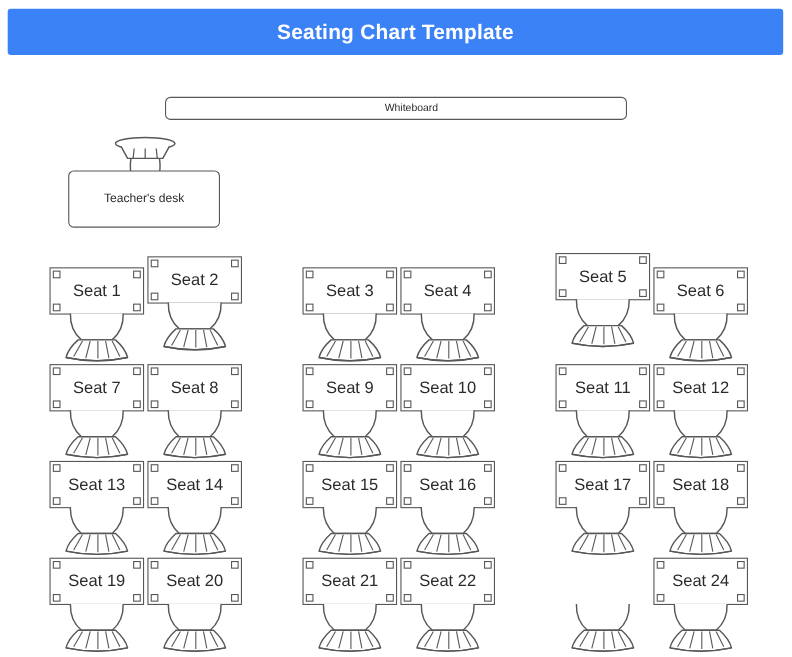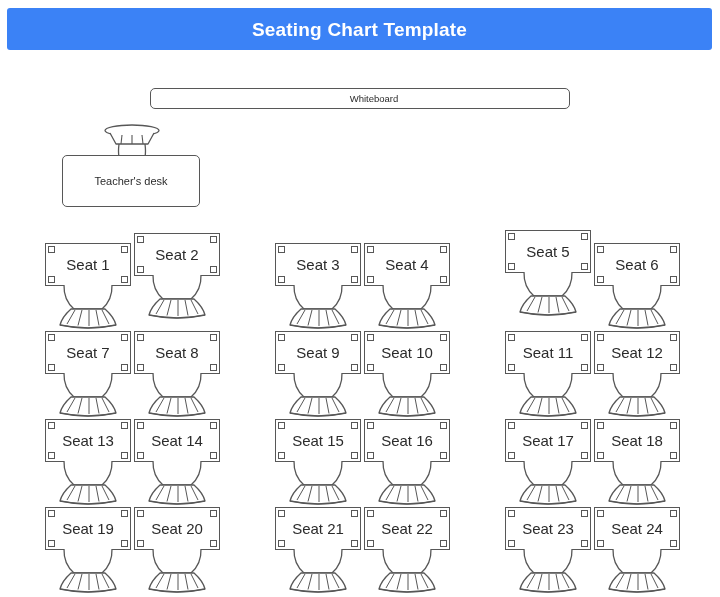--- a/index.html
+++ b/index.html
@@ -551,27 +551,20 @@
         <path d="M2 41 Q30 47 58 41" fill="none" stroke="#575757" stroke-width="1.2"></path>
         <line x1="17" y1="26" x2="9" y2="40" stroke="#575757" stroke-width="1"></line>
         <line x1="24" y1="26" x2="20" y2="41.5" stroke="#575757" stroke-width="1"></line>
         <line x1="31" y1="26" x2="31" y2="42" stroke="#575757" stroke-width="1"></line>
         <line x1="38" y1="26" x2="41" y2="41.5" stroke="#575757" stroke-width="1"></line>
         <line x1="44" y1="26" x2="51" y2="40" stroke="#575757" stroke-width="1"></line>
       </svg>
     </div>
   </div>
       <div class="seat" style="left: 505px; top: 507px;">
-    <div class="seat-desk">
-      <span class="corner tl"></span>
-      <span class="corner tr"></span>
-      <span class="corner bl"></span>
-      <span class="corner br"></span>
-      <span class="seat-label">Seat 23</span>
-    </div>
     <div class="seat-chair">
       <svg viewBox="0 0 60 44" width="60" height="44" aria-hidden="true">
         <path d="M6 1 Q5.5 16 16 25 L44 25 Q54.5 16 54 1" fill="#fff" stroke="#575757" stroke-width="1.3" stroke-linejoin="round"></path>
         <path d="M13 25 Q4 33 2 41 Q30 47 58 41 Q56 33 47 25 Z" fill="#fff" stroke="#575757" stroke-width="1.3" stroke-linejoin="round"></path>
         <path d="M2 41 Q30 47 58 41" fill="none" stroke="#575757" stroke-width="1.2"></path>
         <line x1="17" y1="26" x2="9" y2="40" stroke="#575757" stroke-width="1"></line>
         <line x1="24" y1="26" x2="20" y2="41.5" stroke="#575757" stroke-width="1"></line>
         <line x1="31" y1="26" x2="31" y2="42" stroke="#575757" stroke-width="1"></line>
         <line x1="38" y1="26" x2="41" y2="41.5" stroke="#575757" stroke-width="1"></line>
         <line x1="44" y1="26" x2="51" y2="40" stroke="#575757" stroke-width="1"></line>

